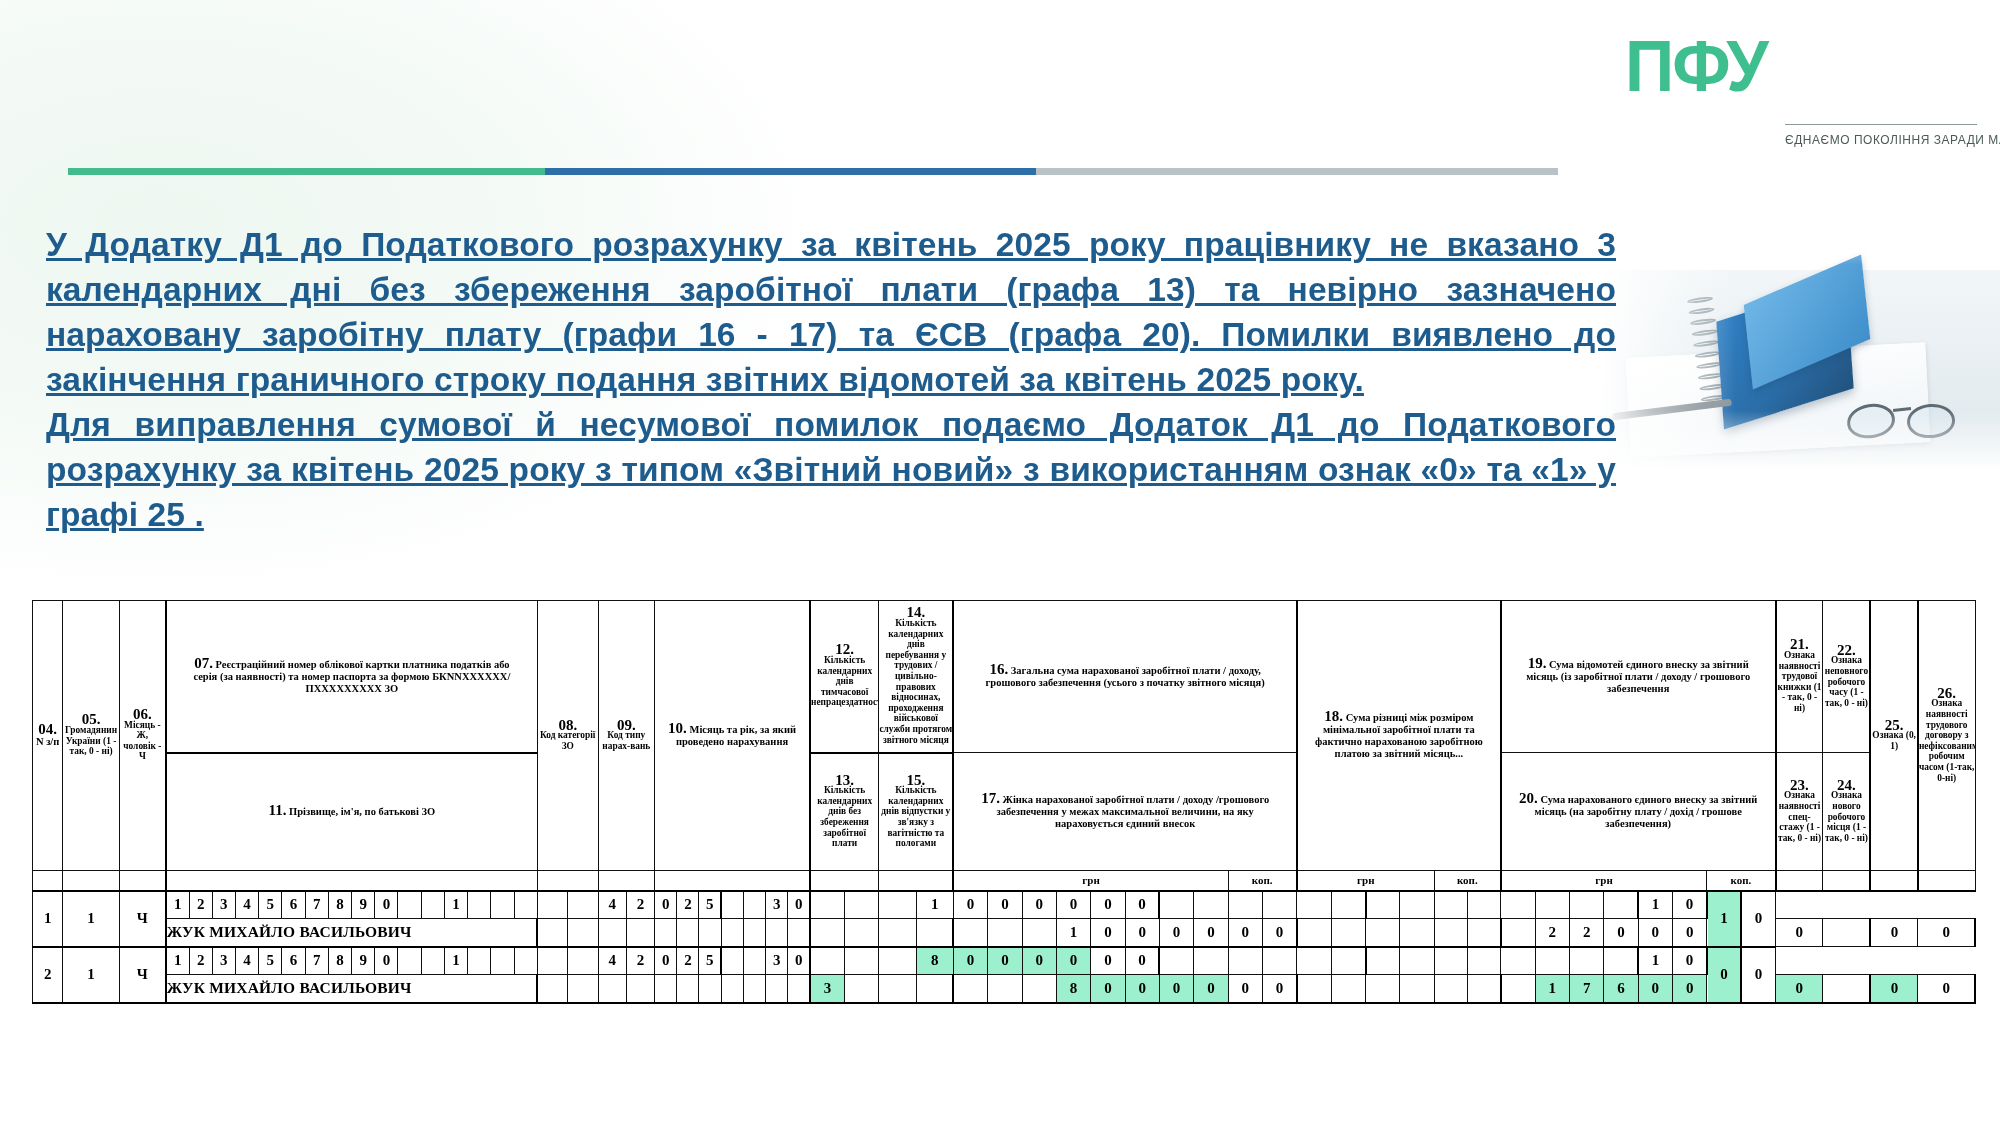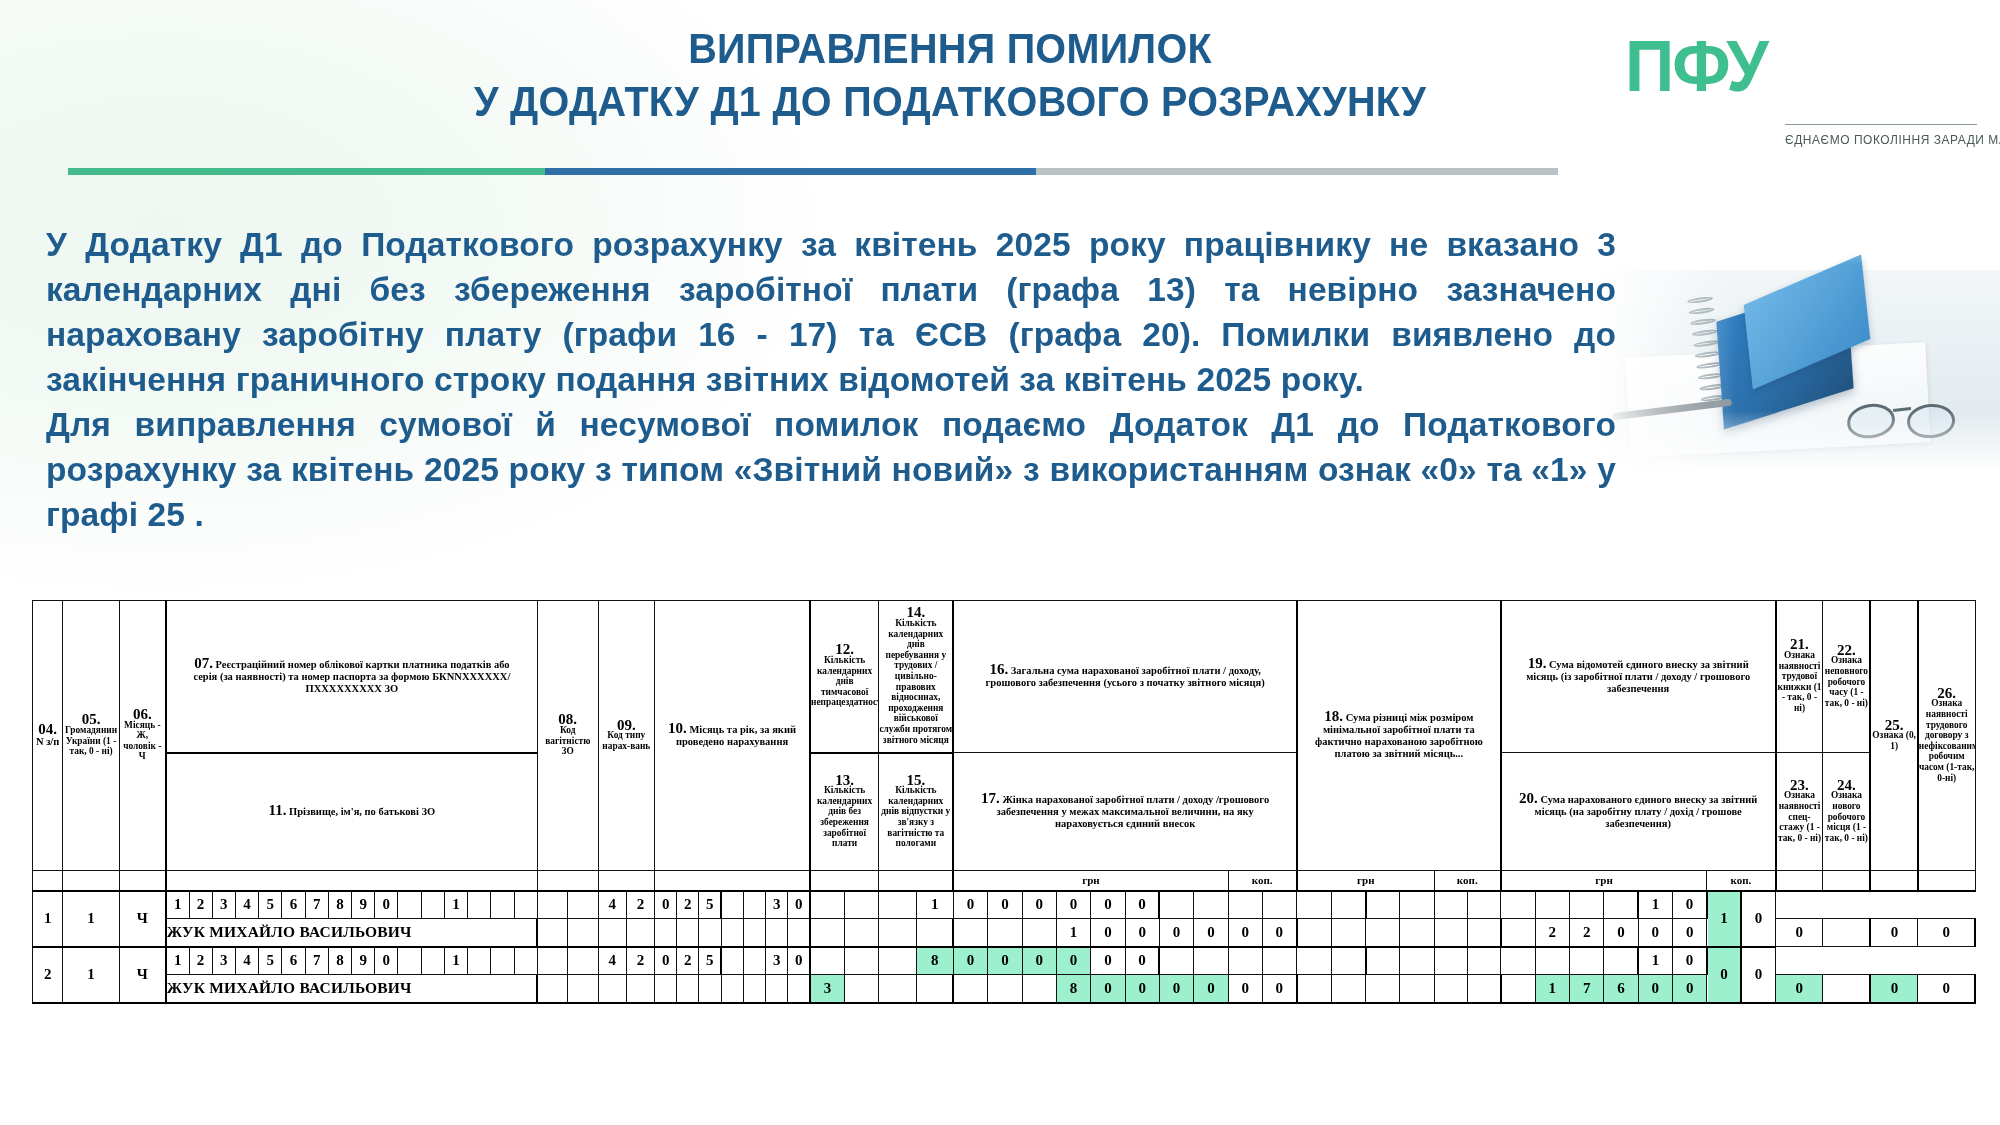--- a/index.html
+++ b/index.html
@@ -55,21 +55,21 @@
   #bar .seg3 { width:35%; background:#b9c2c4; }
 
   
   #body-copy {
     position:absolute; left:46px; top:222px; width:1570px;
     color:#1f5c8e;
     font-family:"Liberation Sans Narrow","Liberation Sans",sans-serif;
     font-weight:bold; font-size:33.5px; line-height:45px;
     letter-spacing:0.1px;
   }
-  #body-copy p { margin:0; }
+  #body-copy p { margin:0;text-decoration:underline; }
   #body-copy p.j { text-align:justify; text-align-last:left; }
 
   
   #photo {
     position:absolute; left:1600px; top:200px; width:400px; height:270px;
     overflow:hidden;
   }
   #photo .desk { position:absolute; left:0; top:70px; width:400px; height:200px;
     background:linear-gradient(180deg,#f2f6f8 0%, #e3ebef 70%, #dde6ea 100%); }
   #photo .page {
@@ -131,24 +131,20 @@
   .thickr { border-right:2.2px solid #000 !important; }
   .hl { background:#9cf0cd; }
   .nameCell { text-align:left; padding-left:7px; font-size:15.5px; font-weight:bold; letter-spacing:.2px; }
   .blank { }
 </style>
 </head>
 <body>
 
 <div id="header">
 
-  <div id="title-block">
-    <div class="tline">ВИПРАВЛЕННЯ ПОМИЛОК</div>
-    <div class="tline">У ДОДАТКУ Д1 ДО ПОДАТКОВОГО РОЗРАХУНКУ</div>
-  </div>
 
   <div id="logo">
     <div id="logo-mark">ПФУ</div>
     <div id="logo-rule"></div>
     <div id="logo-tagline">ЄДНАЄМО ПОКОЛІННЯ ЗАРАДИ МАЙБУТНЬОГО</div>
   </div>
 
   <div id="bar">
     <div class="seg1"></div>
     <div class="seg2"></div>
@@ -285,21 +281,21 @@
         <div>Місяць - Ж, чоловік - Ч</div>
       </td>
       <td colspan="16" class="hdr thickb" style="height:152px">
         <div style="padding:0 18px">
           <span class="num">07.</span>
           <span>Реєстраційний номер облікової картки платника податків або серія (за наявності) та номер паспорта за формою БКNNXXXXXX/ПXXXXXXXXX ЗО</span>
         </div>
       </td>
       <td colspan="2" rowspan="2" class="hdr s">
         <div class="num">08.</div>
-        <div>Код вагітністю ЗО</div>
+        <div>Код категорії ЗО</div>
       </td>
       <td colspan="2" rowspan="2" class="hdr s">
         <div class="num">09.</div>
         <div>Код типу нарах-вань</div>
       </td>
       <td colspan="7" rowspan="2" class="hdr thickr">
         <div style="padding:0 6px">
           <span class="num">10.</span>
           <span>Місяць та рік, за який проведено нарахування</span>
         </div>

